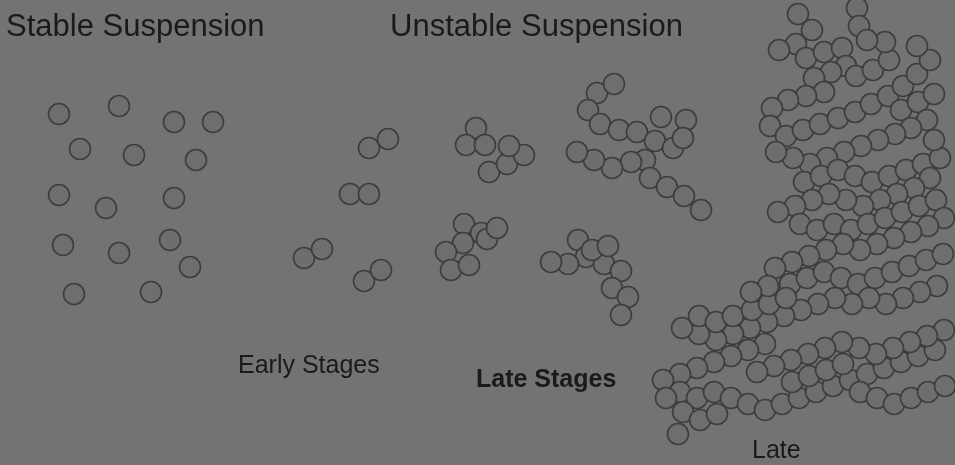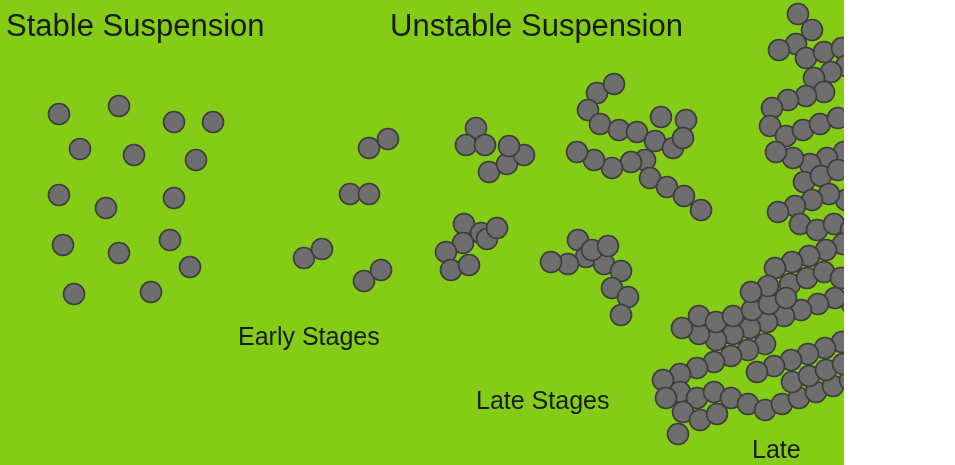--- a/index.html
+++ b/index.html
@@ -5,23 +5,23 @@
   html, body {
     margin: 0;
     padding: 0;
     background: #ffffff;
   }
   body {
     font-family: "Liberation Sans", sans-serif;
   }
   #figure {
     position: relative;
-    width: 844px;
+    width: 955px;
     height: 465px;
-    background: #84cc16;
+    background: #737373;
     overflow: hidden;
   }
   #particle-canvas {
     position: absolute;
     left: 0;
     top: 0;
     width: 955px;
     height: 465px;
   }
   .fig-label {
@@ -33,22 +33,22 @@
     line-height: 1;
   }
   .label-heading {
     font-size: 31px;
   }
   .label-stage {
     font-size: 25px;
   }
   #label-stable      { left: 6px;   top: 10px; }
   #label-unstable    { left: 390px; top: 10px; }
-  #label-early       { left: 238px; top: 324px; }
-  #label-late        { left: 476px; top: 388px; }
+  #label-early       { left: 238px; top: 352px; }
+  #label-late        { left: 476px; top: 366px; font-weight: bold; }
   #label-gels        { left: 752px; top: 437px; }
 </style>
 </head>
 <body>
 
 <div id="figure">
 
   <svg id="particle-canvas" viewBox="0 0 955 465" xmlns="http://www.w3.org/2000/svg" aria-hidden="true">
       <g>
         <circle cx="59" cy="114" r="10.5" fill="#6e6e6e" stroke="#3d3d3d" stroke-width="1.6"></circle>

